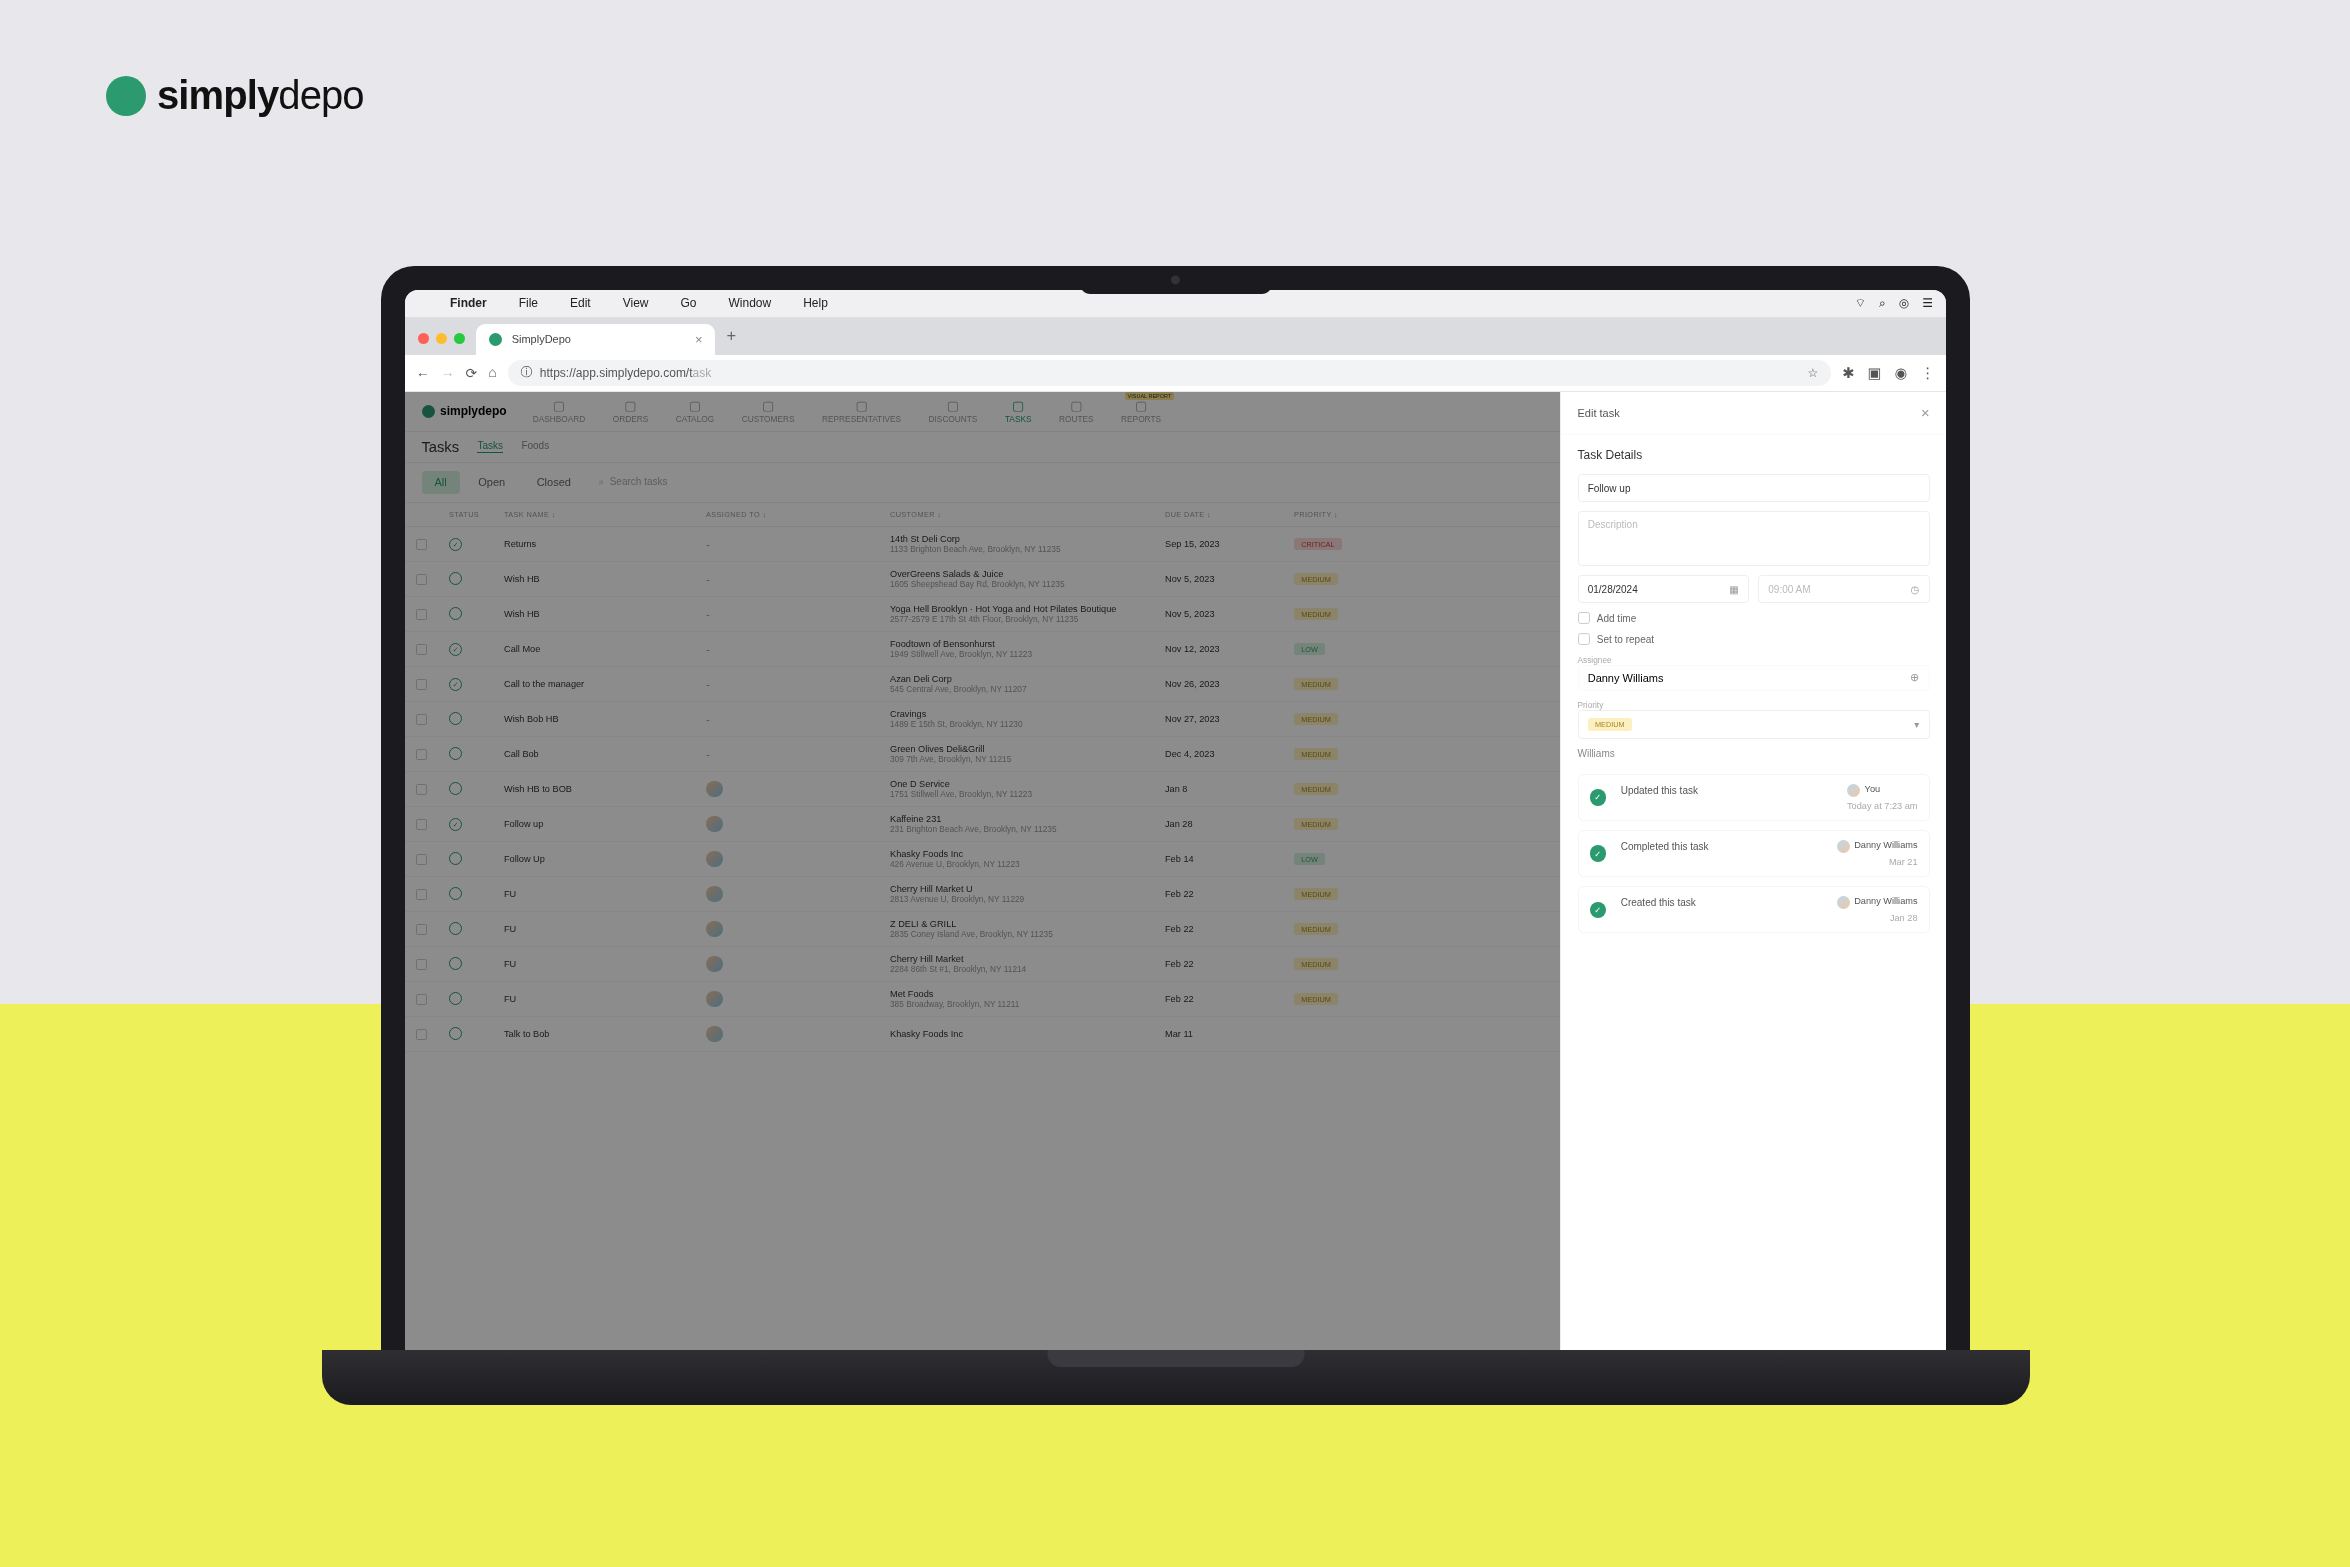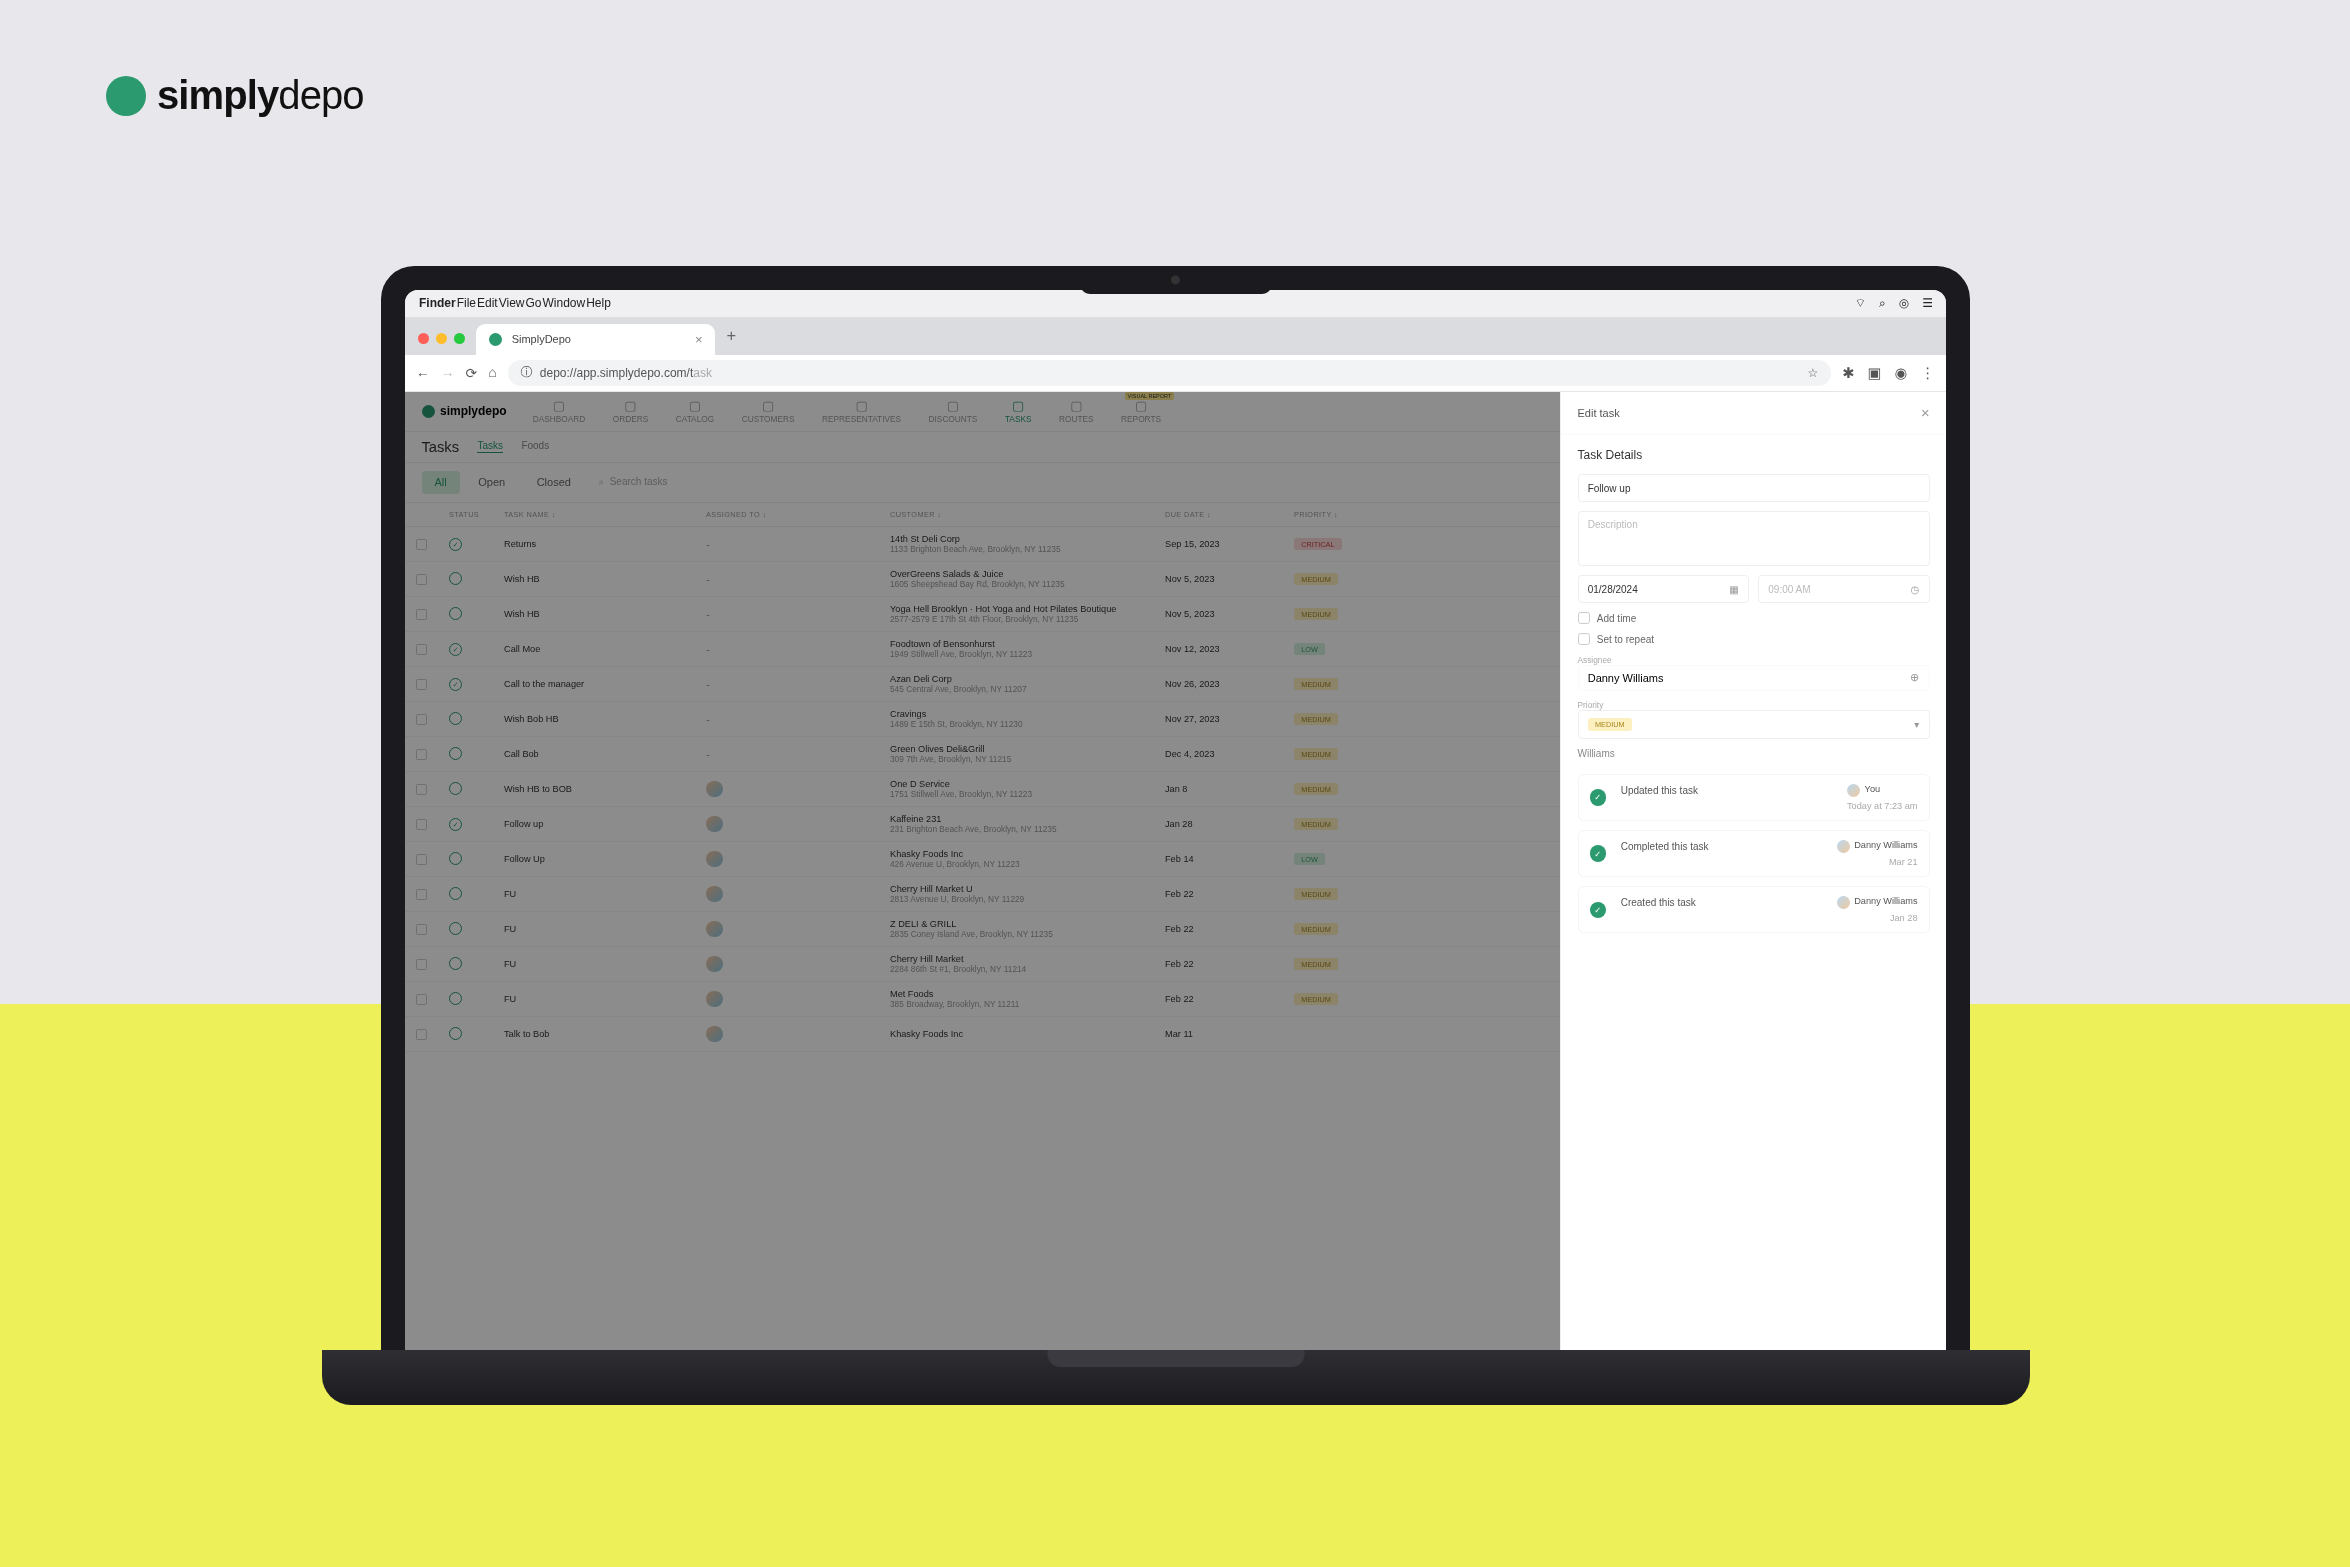--- a/index.html
+++ b/index.html
@@ -103,21 +103,21 @@
 }
 
 .mac-menubar {
   height: 27.5px;
   background: #f0f0f2;
   display: flex;
   align-items: center;
   padding: 0 13px;
   font-size: 12px;
   color: #222;
-  gap: 1px;
+  gap: 32px;
   border-bottom: 0.9px solid #ddd;
 }
 .mac-right { margin-left: auto; display: flex; gap: 13px; align-items: center; }
 .apple-logo { font-size: 13.8px; }
 
 .chrome-tabs {
   height: 37px;
   background: #dadce0;
   display: flex;
   align-items: flex-end;
@@ -371,21 +371,21 @@
         <div class="newtab">+</div>
       </div>
 
       <div class="chrome-addr">
         <span class="nav-ico">←</span>
         <span class="nav-ico" style="opacity:.4">→</span>
         <span class="nav-ico">⟳</span>
         <span class="nav-ico">⌂</span>
         <div class="urlbar">
           <span>ⓘ</span>
-          <span><span>depo://app.simplydepo.com/t</span><span style="color:#aaa">ask</span></span>
+          <span><span>https://app.simplydepo.com/t</span><span style="color:#aaa">ask</span></span>
           <span class="star">☆</span>
         </div>
         <div class="chrome-ext">
           <span>✱</span>
           <span>▣</span>
           <span>◉</span>
           <span>⋮</span>
         </div>
       </div>
 

